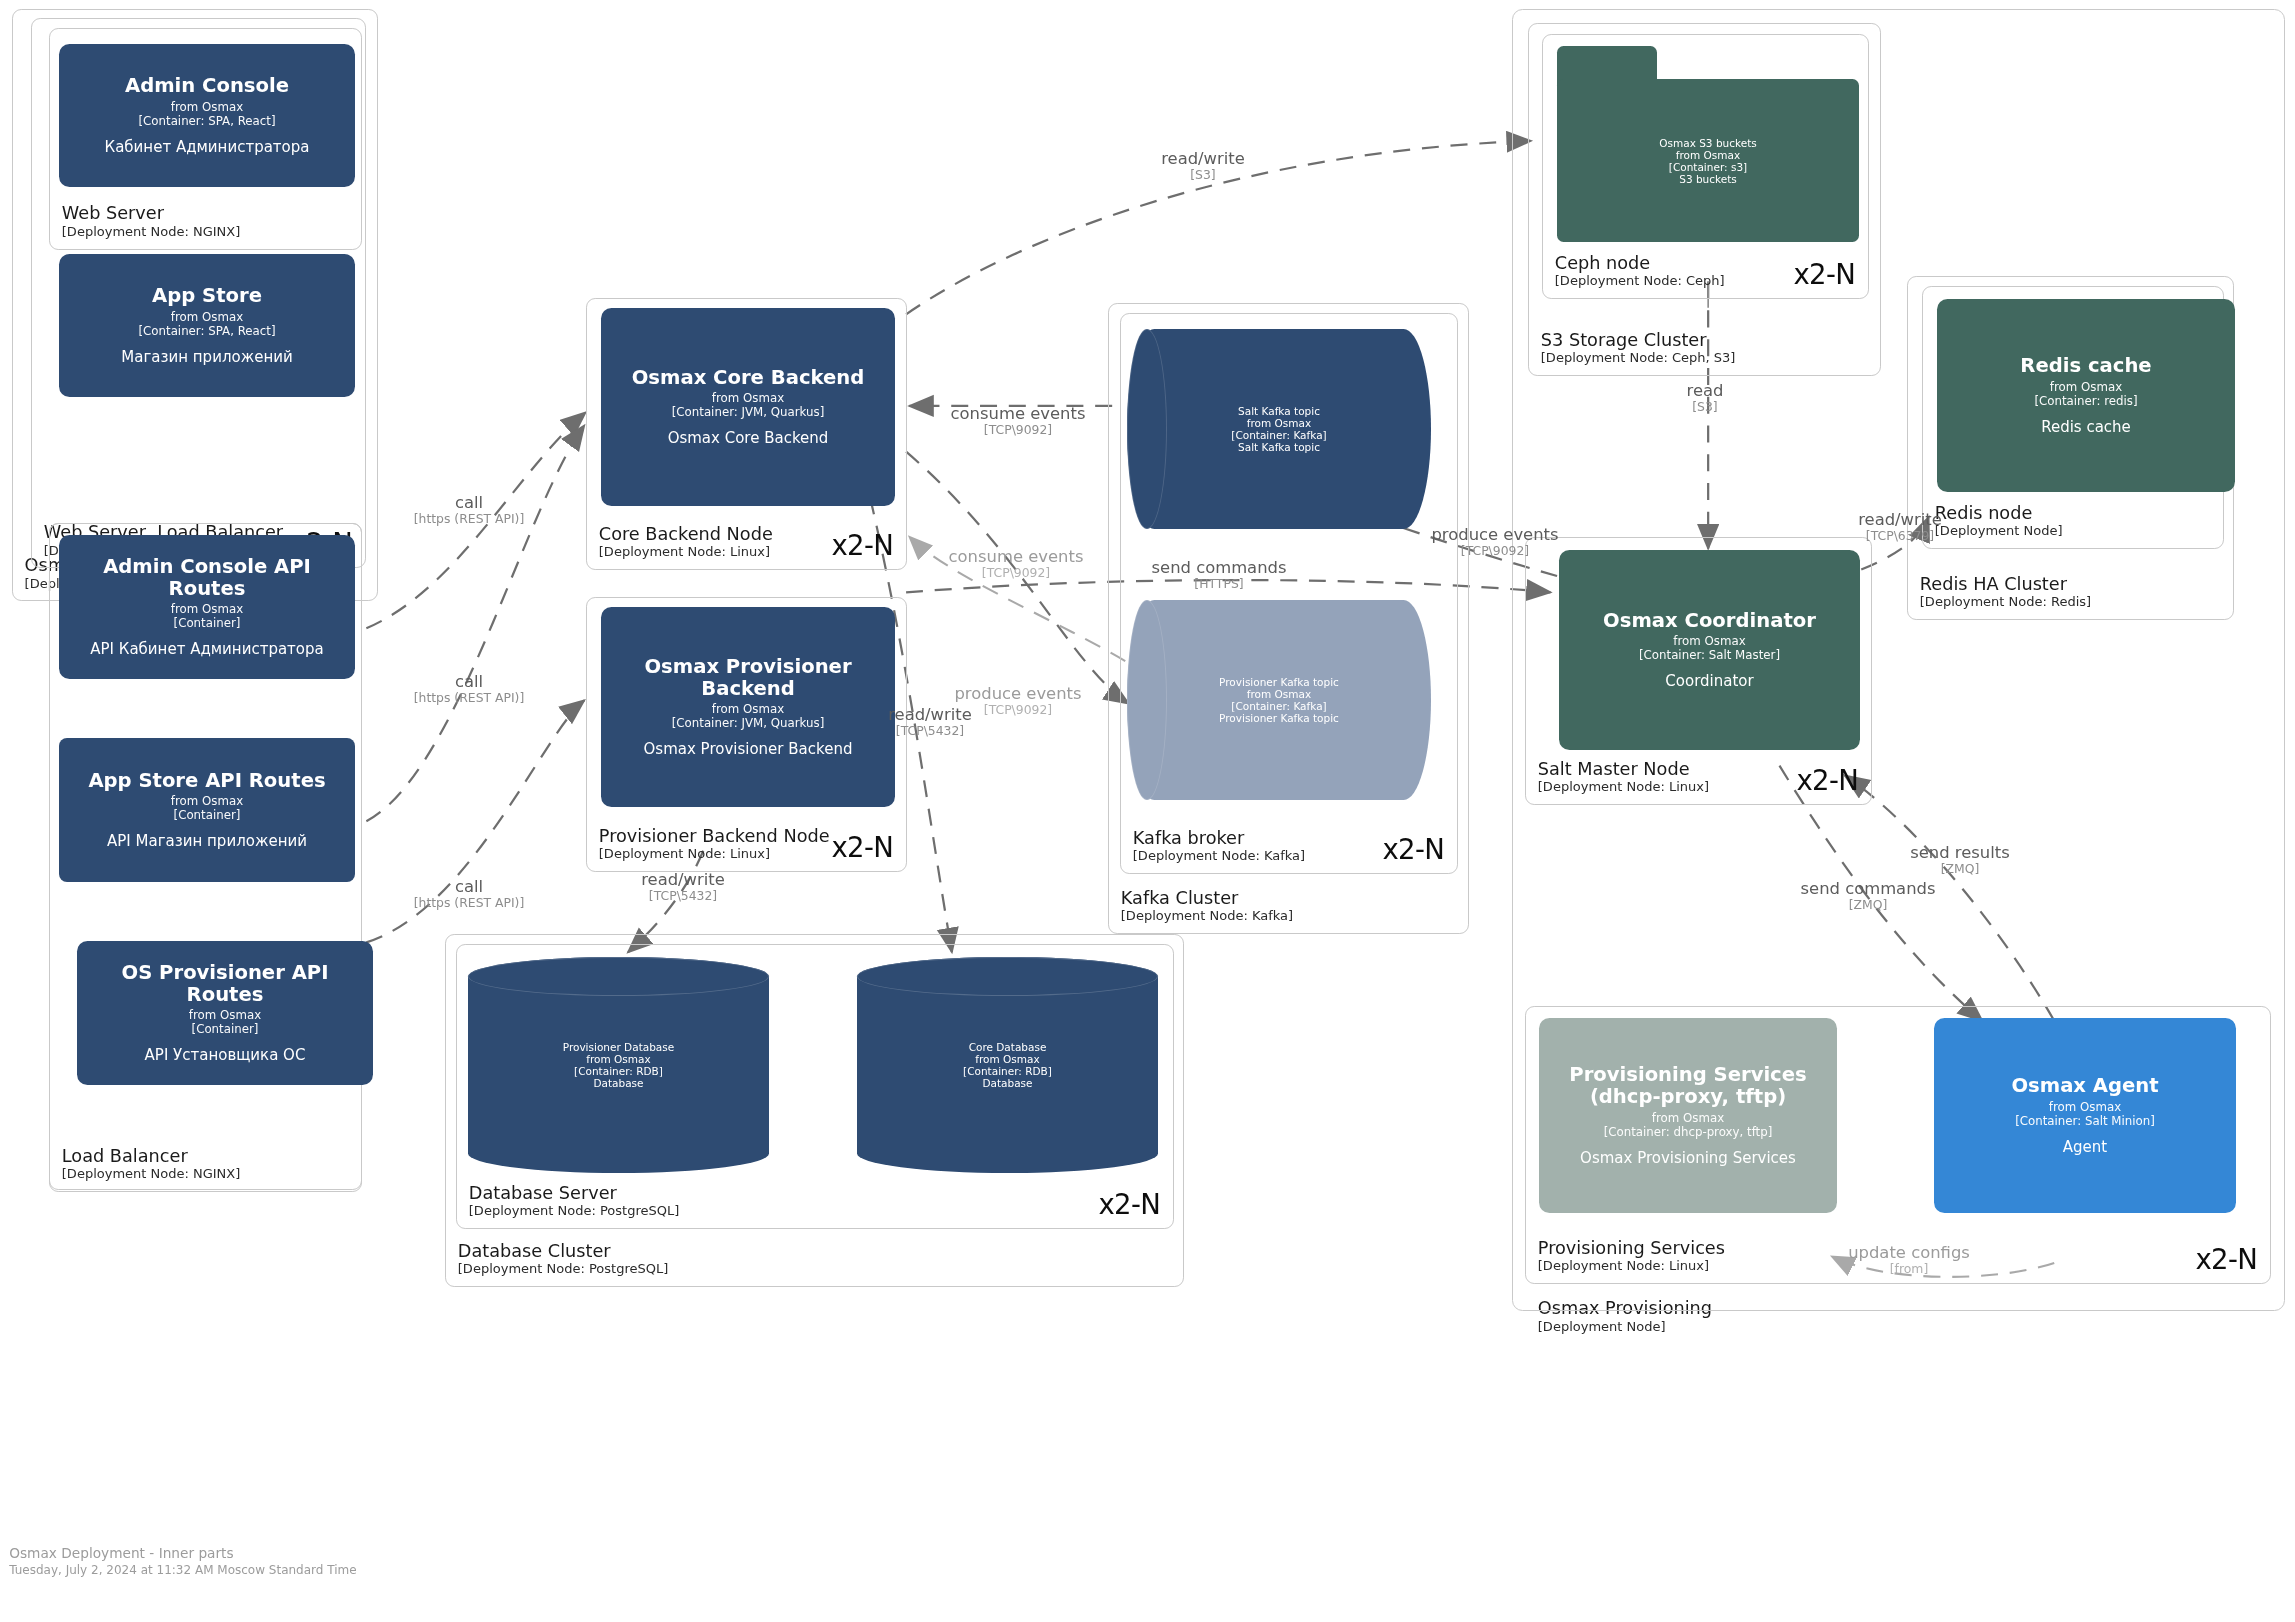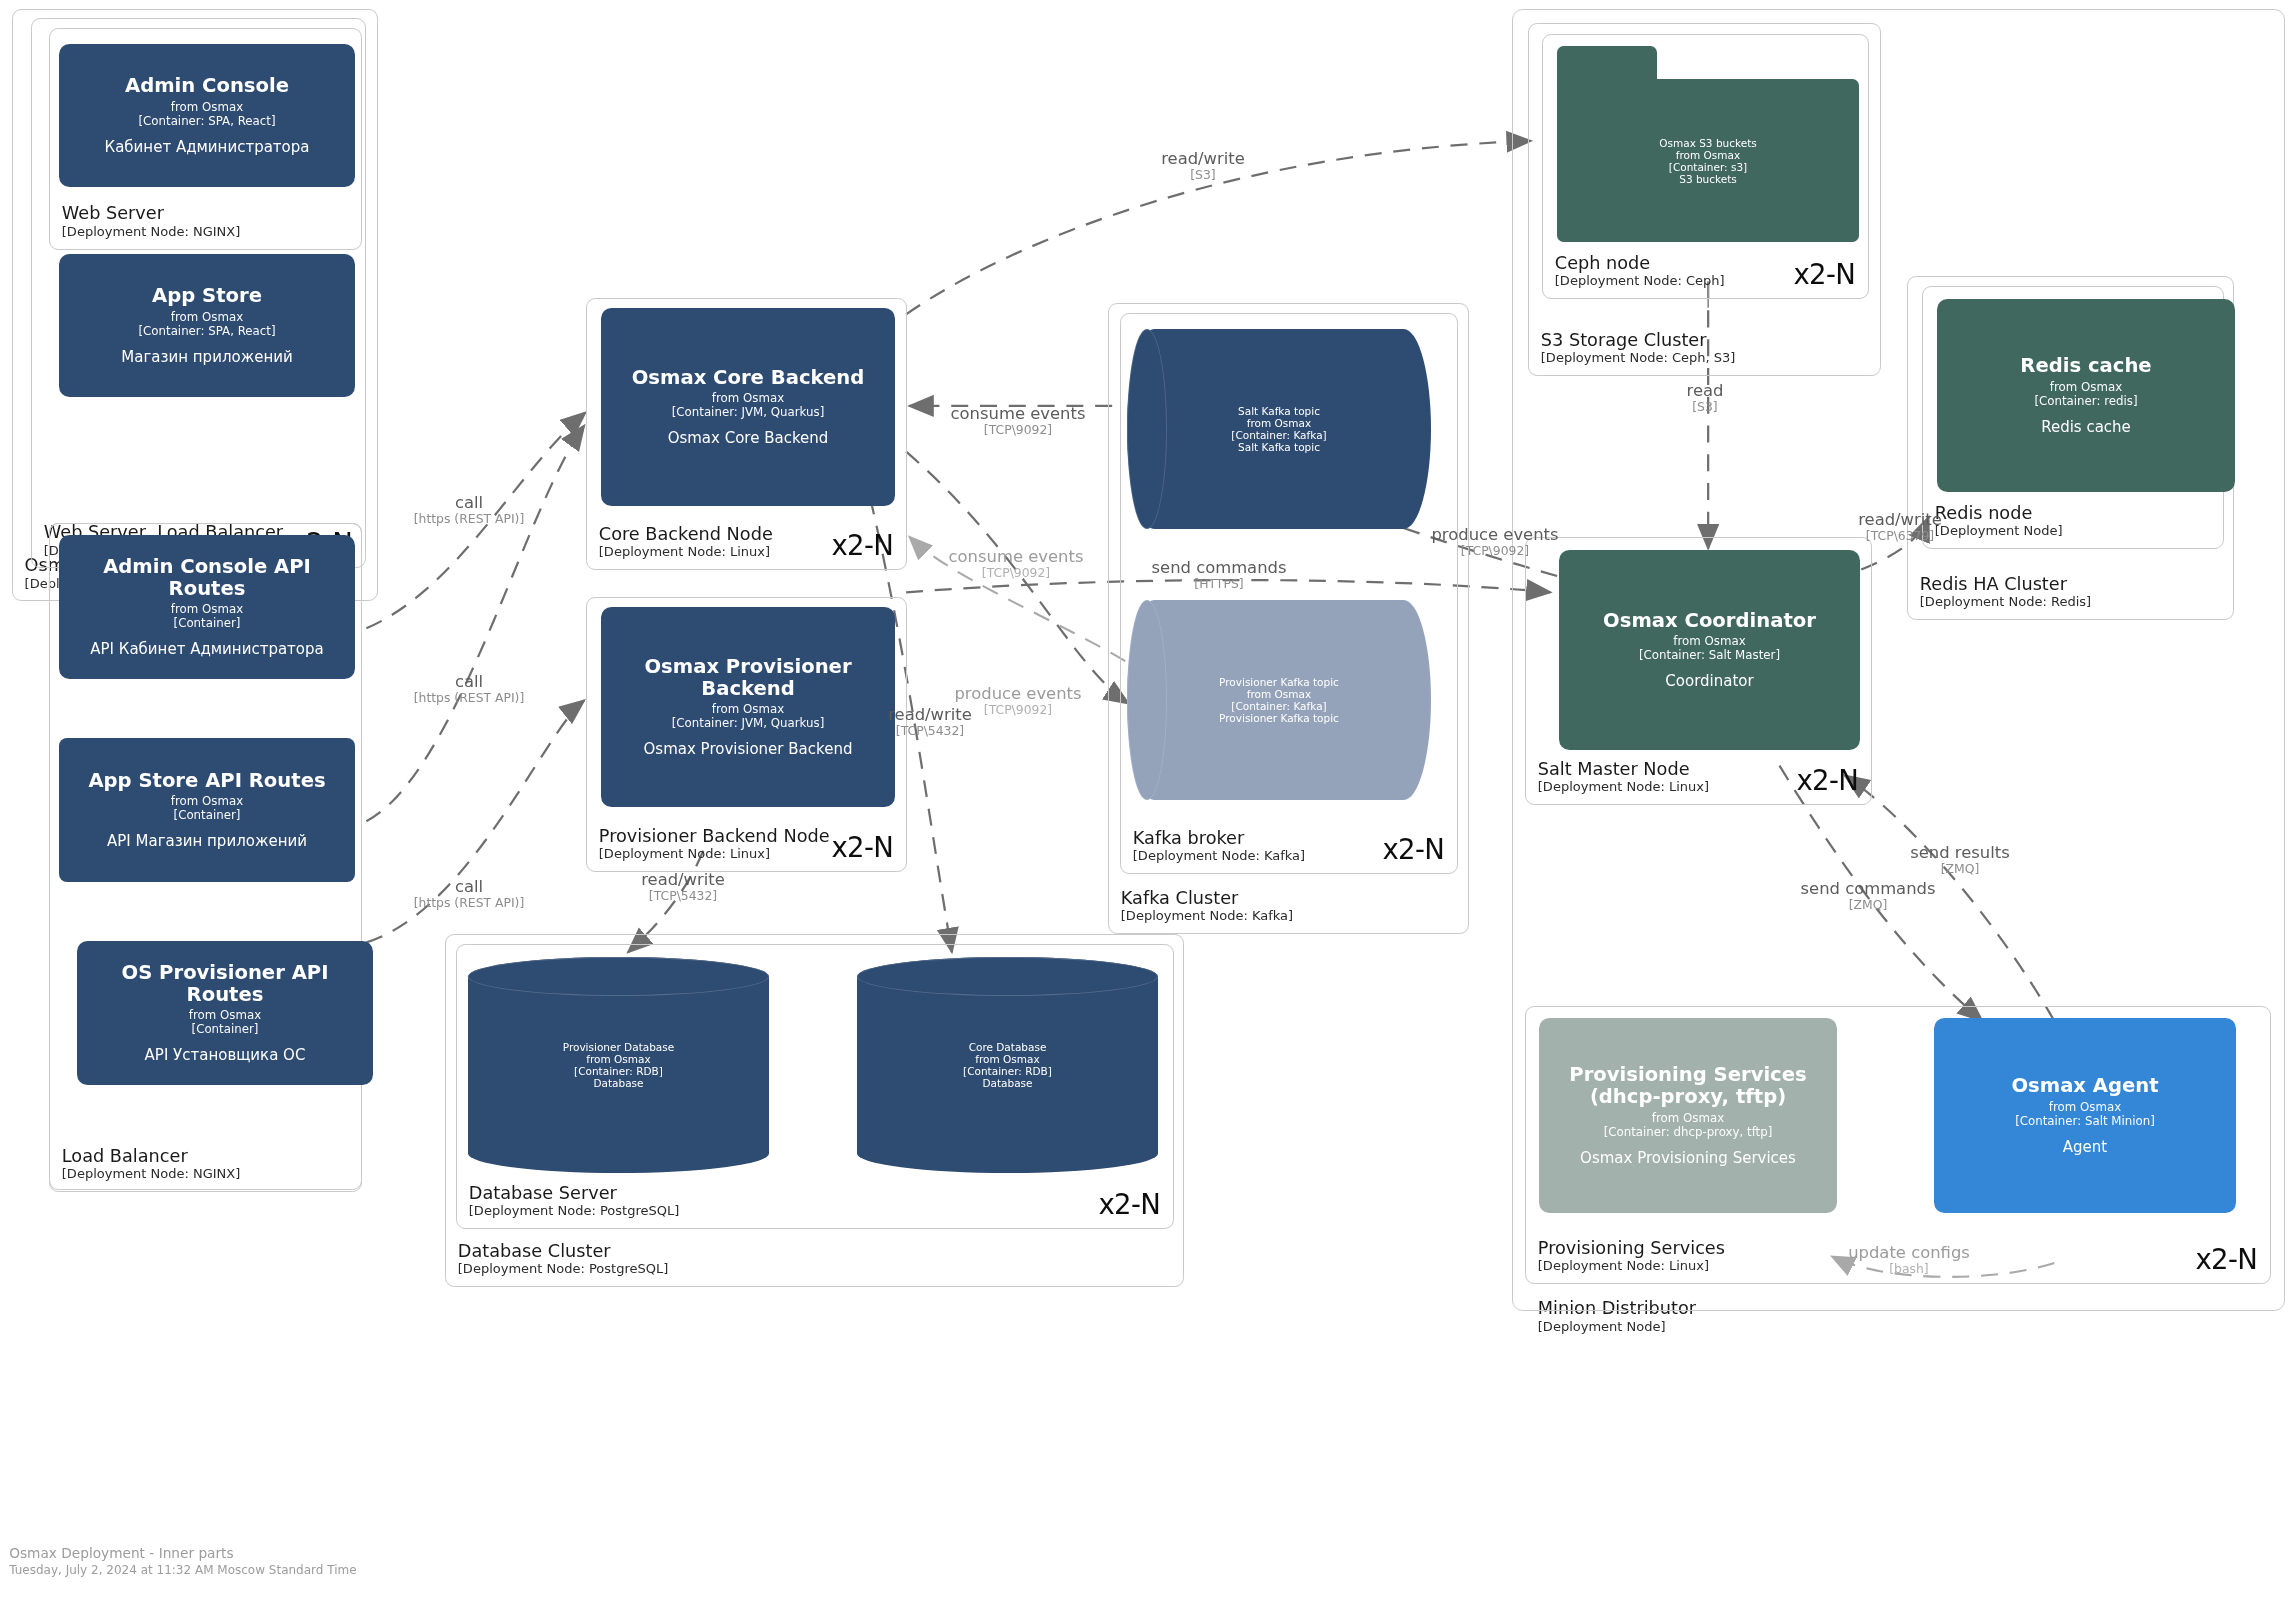--- a/index.html
+++ b/index.html
@@ -440,21 +440,21 @@
 
   <div class="node c-green" style="left:1559px; top:550px; width:301px; height:200px;">
     <div class="n-title">Osmax Coordinator</div>
     <div class="n-from">from Osmax</div>
     <div class="n-tech">[Container: Salt Master]</div>
     <div class="n-desc">Coordinator</div>
   </div>
 
   <div class="group" style="left:1525px; top:1006px; width:746px; height:278px;">
     <div class="glabel" style="left:11.8px; bottom:-51px;">
-      <div class="gname">Minion Distributor</div>
+      <div class="gname">Osmax Provisioning</div>
       <div class="gmeta">[Deployment Node]</div>
     </div>
     <div class="gmult">x2-N</div>
   </div>
 
   <div class="group" style="left:1525px; top:1006px; width:746px; height:278px; border-color:transparent;">
     <div class="glabel">
       <div class="gname">Provisioning Services</div>
       <div class="gmeta">[Deployment Node: Linux]</div>
     </div>
@@ -532,21 +532,21 @@
       <div class="elabel" style="left: 1960px; top: 860px;">
         <span class="el-main">send results</span>
         <span class="el-tech">[ZMQ]</span>
       </div>
       <div class="elabel" style="left: 1868px; top: 896px;">
         <span class="el-main">send commands</span>
         <span class="el-tech">[ZMQ]</span>
       </div>
       <div class="elabel dim" style="left: 1909px; top: 1260px;">
         <span class="el-main">update configs</span>
-        <span class="el-tech">[bash]</span>
+        <span class="el-tech">[from]</span>
       </div>
     </div>
 
   <div id="footer">
     <div class="f-sub">Osmax Deployment - Inner parts</div>
     <div class="f-date">Tuesday, July 2, 2024 at 11:32 AM Moscow Standard Time</div>
   </div>
 
 </div>
 

